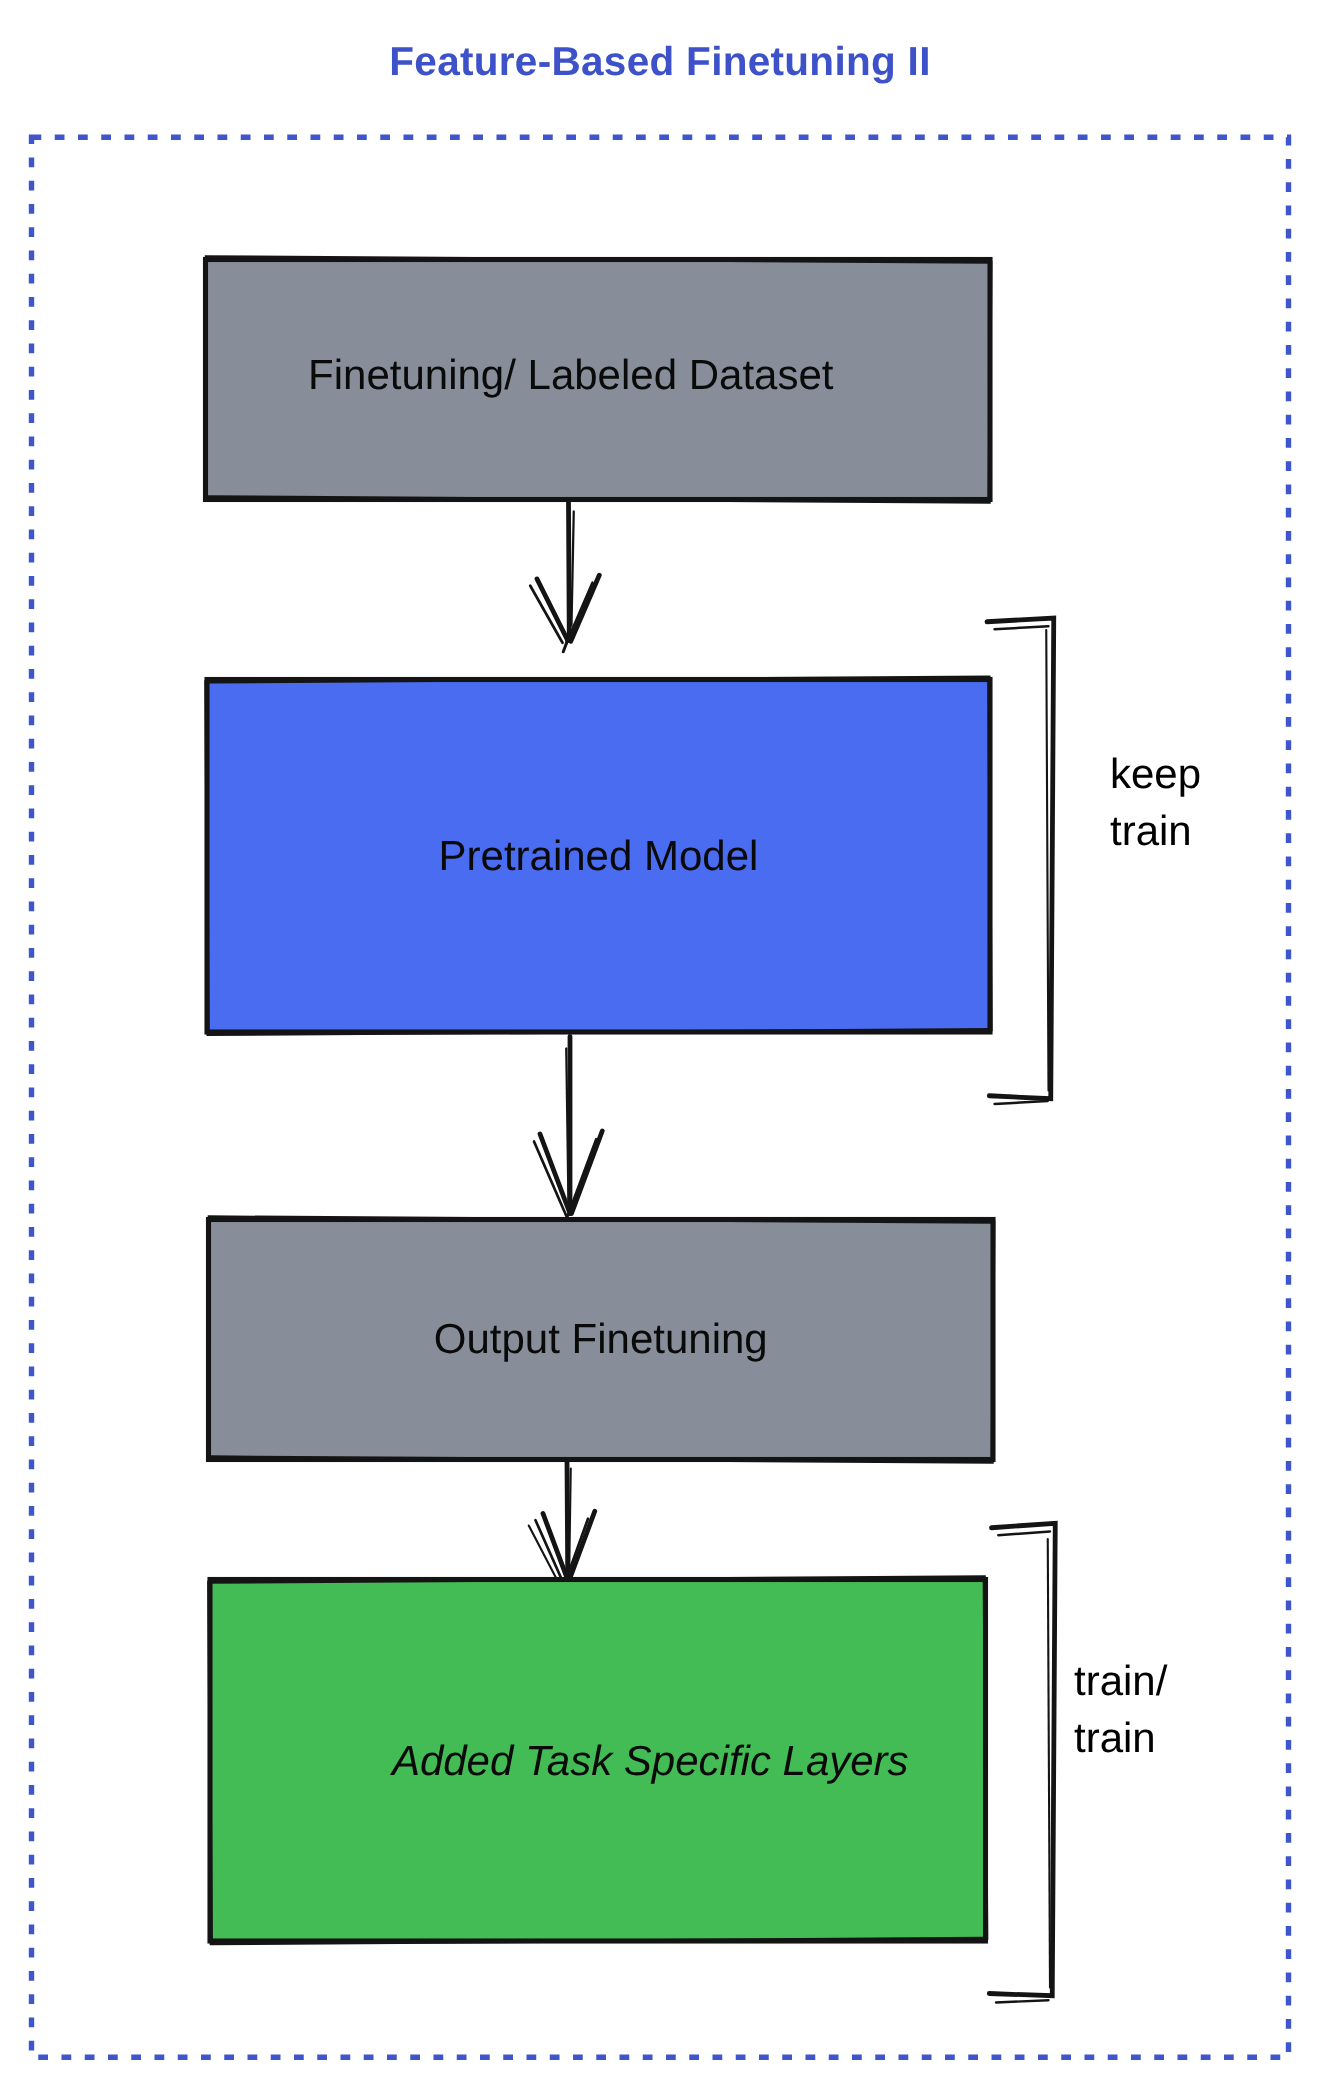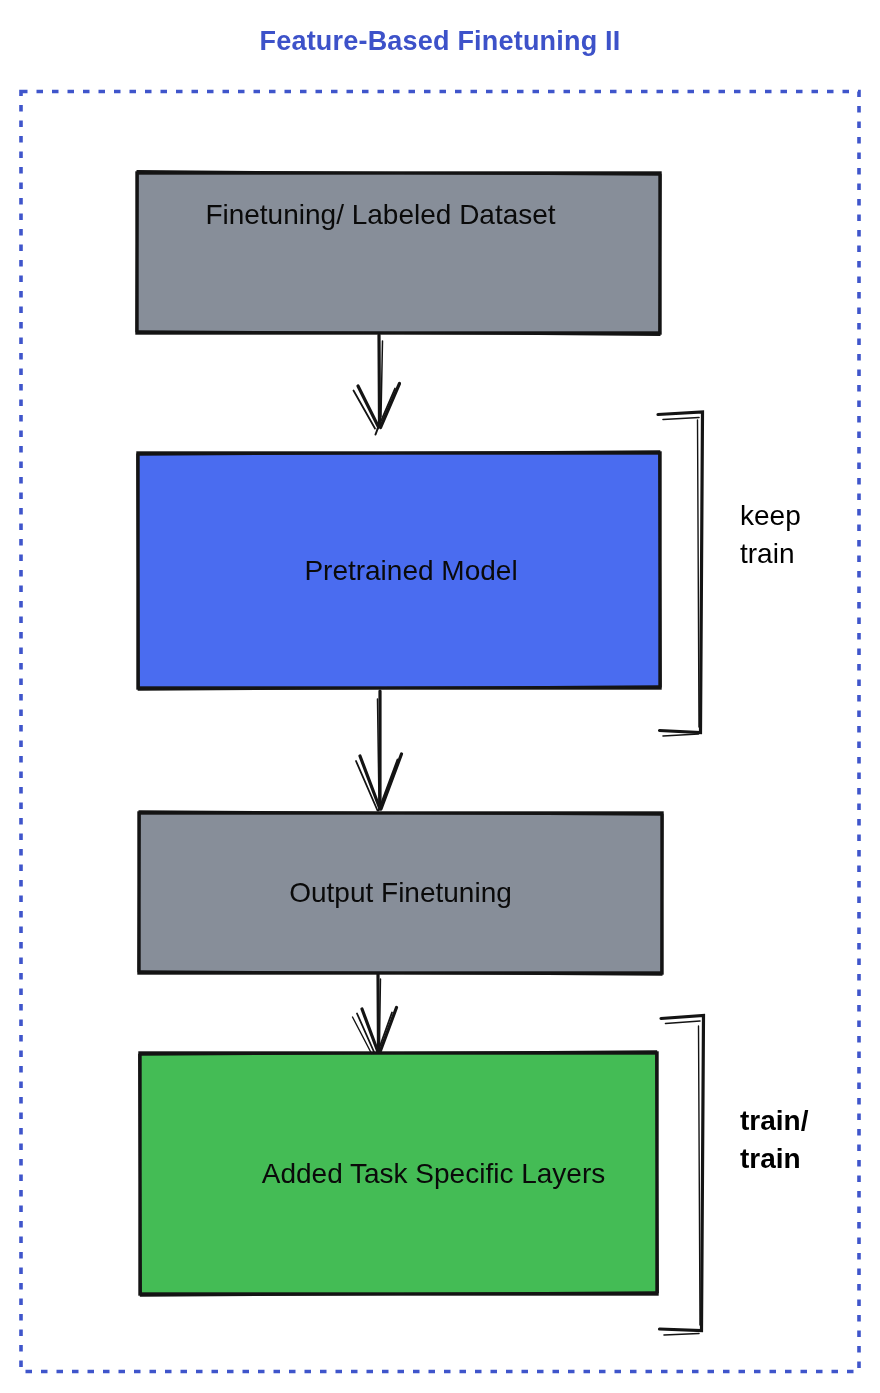--- a/index.html
+++ b/index.html
@@ -37,34 +37,34 @@
     align-items: center;
     justify-content: center;
     box-sizing: border-box;
     font-size: 28px;
     color: #0a0a0a;
     pointer-events: none;
   }
   #lbl-box1 {
     left: 137px; top: 173px; width: 523px; height: 160px;
     align-items: flex-start;
-    padding-top: 26px;
+    padding-top: 61px;
     padding-right: 36px;
   }
-  #lbl-box2 { left: 138px; top: 453px; width: 522px; height: 235px; margin-left: 12px; }
+  #lbl-box2 { left: 138px; top: 453px; width: 522px; height: 235px; }
   #lbl-box3 { left: 139px; top: 813px; width: 523px; height: 160px; }
-  #lbl-box4 { left: 140px; top: 1053px; width: 587px; height: 241px; }
+  #lbl-box4 { left: 140px; top: 1053px; width: 587px; height: 241px; font-style: italic; }
   .side-label {
     position: absolute;
     font-size: 28px;
     line-height: 38px;
     color: #000000;
   }
   #ann-keep-frozen { left: 740px; top: 497px; }
-  #ann-train-update { left: 740px; top: 1102px; font-weight: bold; }
+  #ann-train-update { left: 716px; top: 1102px; }
 
   
   .sk  { fill: none; stroke: #141414; stroke-linecap: round; }
   .w3  { stroke-width: 3.2px; }
   .w2  { stroke-width: 2px; }
   .w18 { stroke-width: 1.8px; }
   .w16 { stroke-width: 1.6px; }
   .w15 { stroke-width: 1.5px; }
   .w14 { stroke-width: 1.4px; }
   .bs1 { fill: none; stroke: #141414; stroke-width: 3.4px; }

